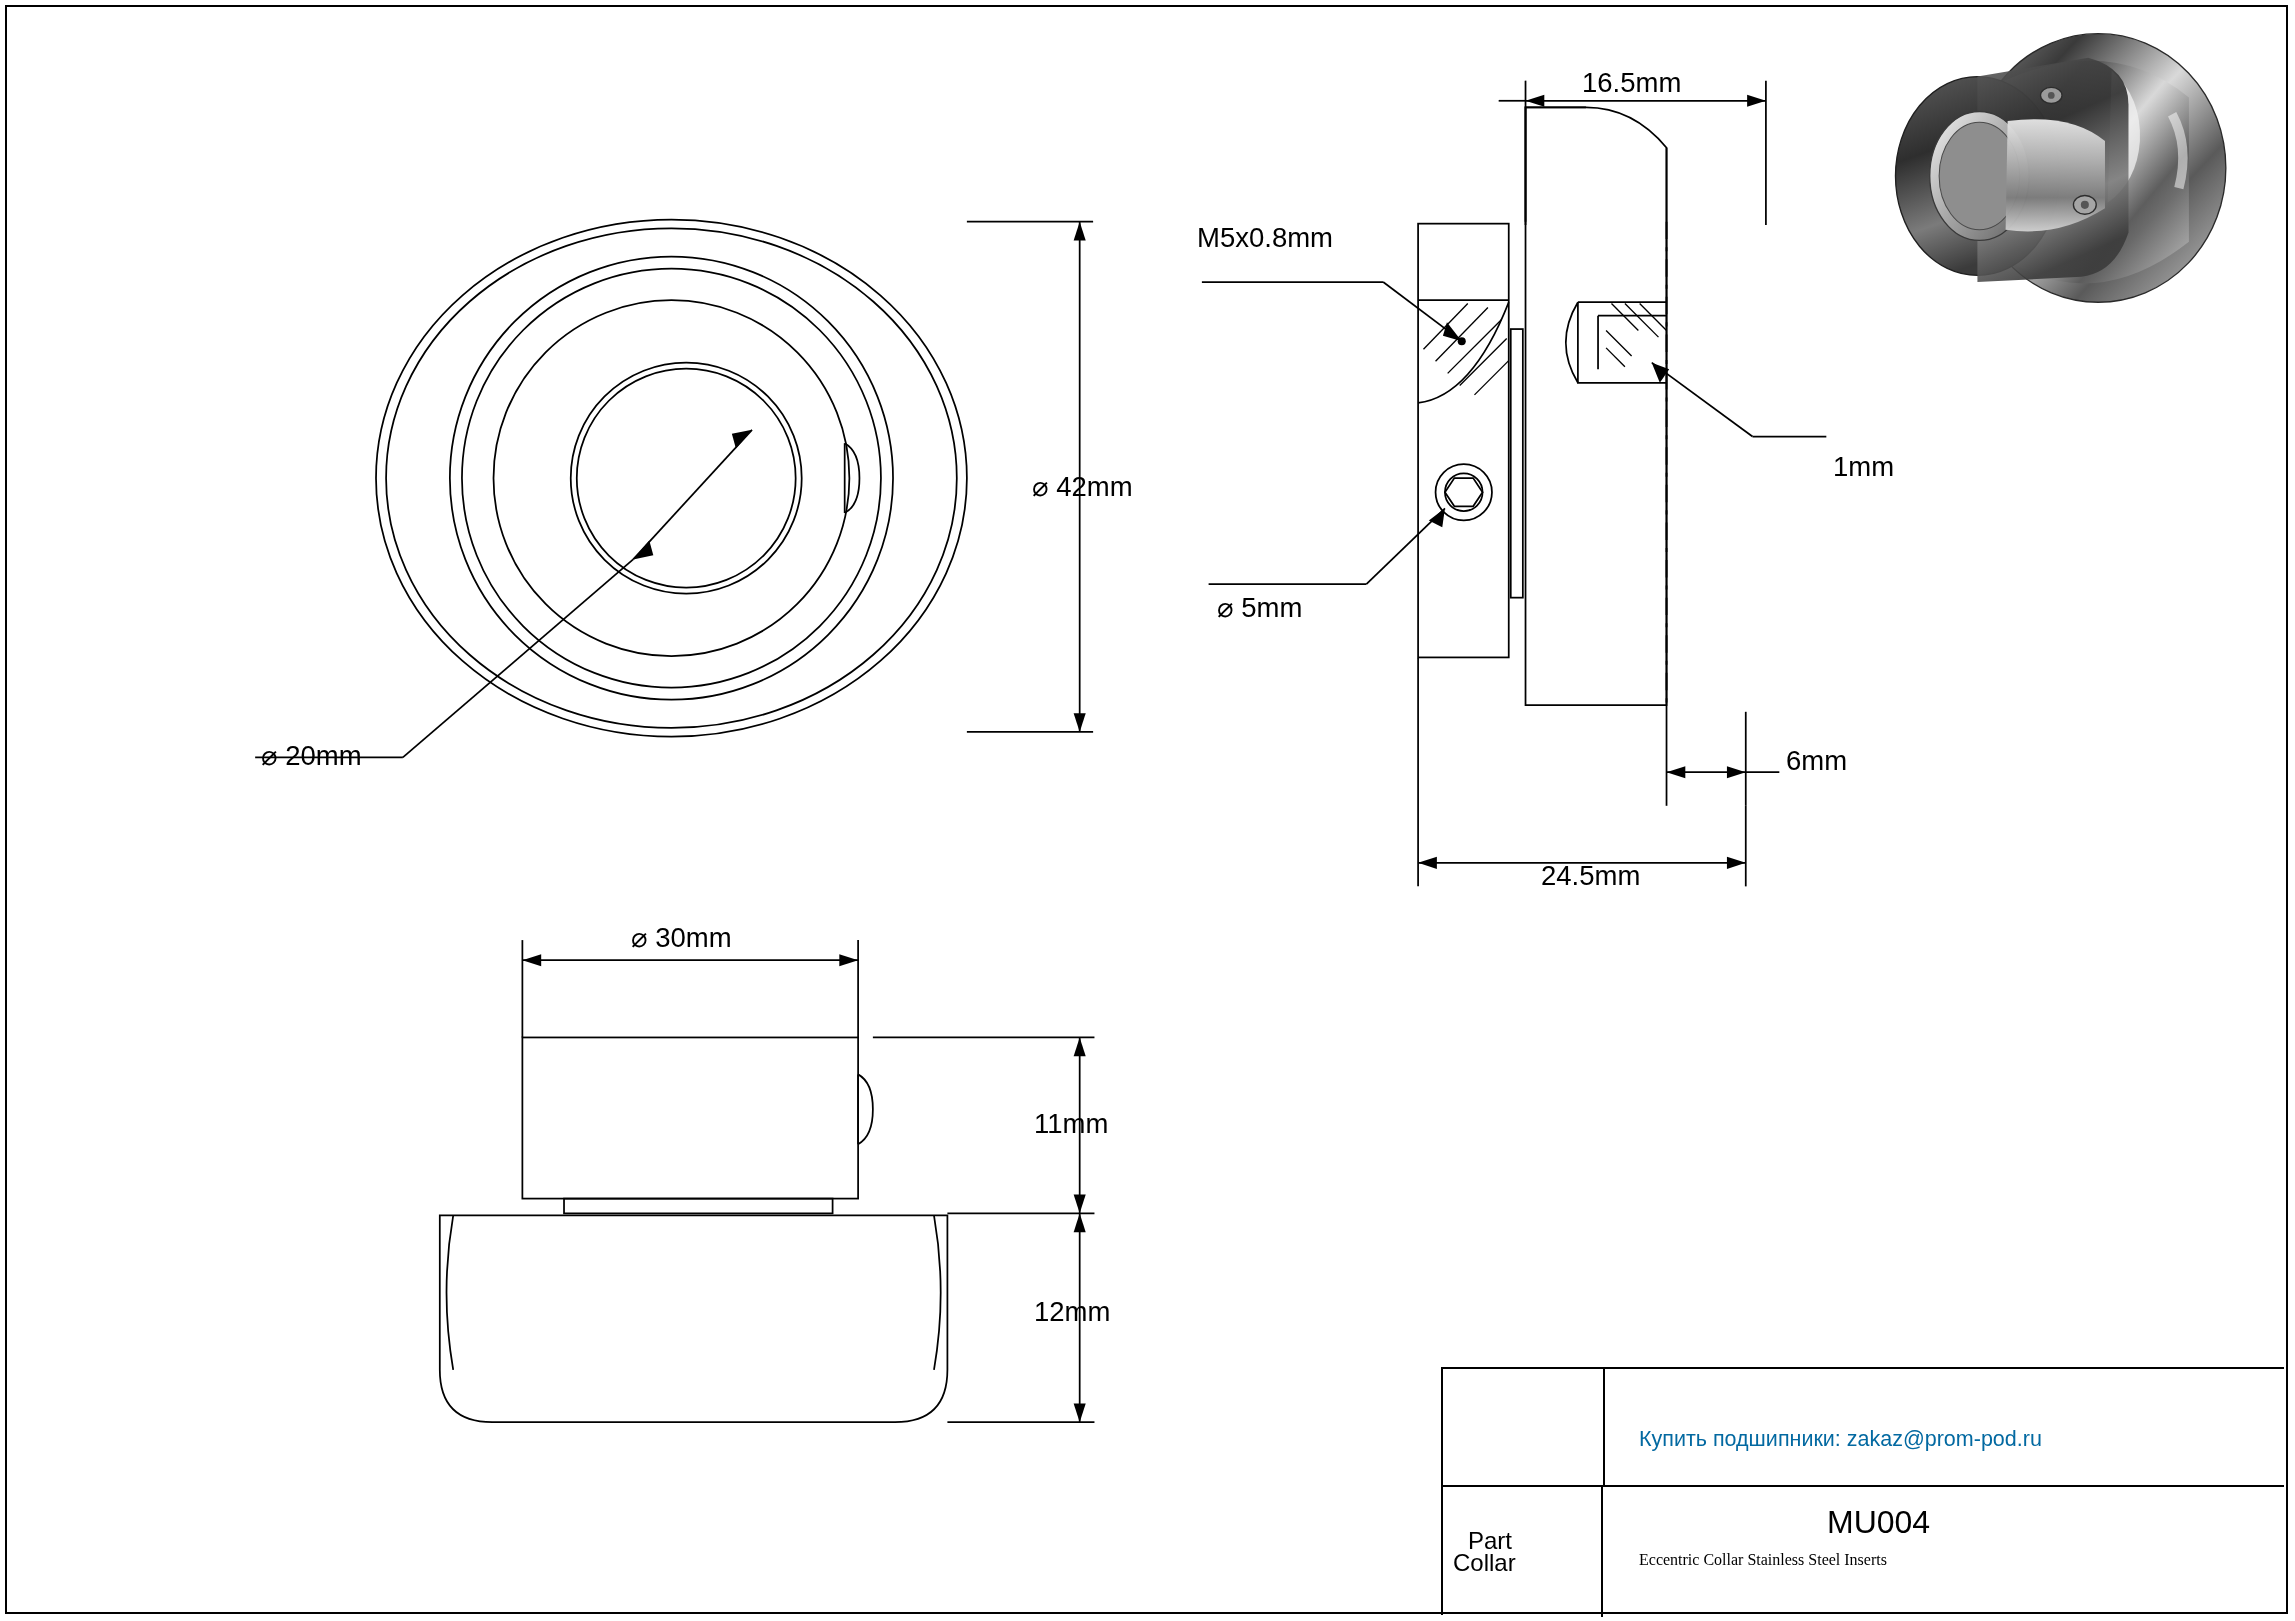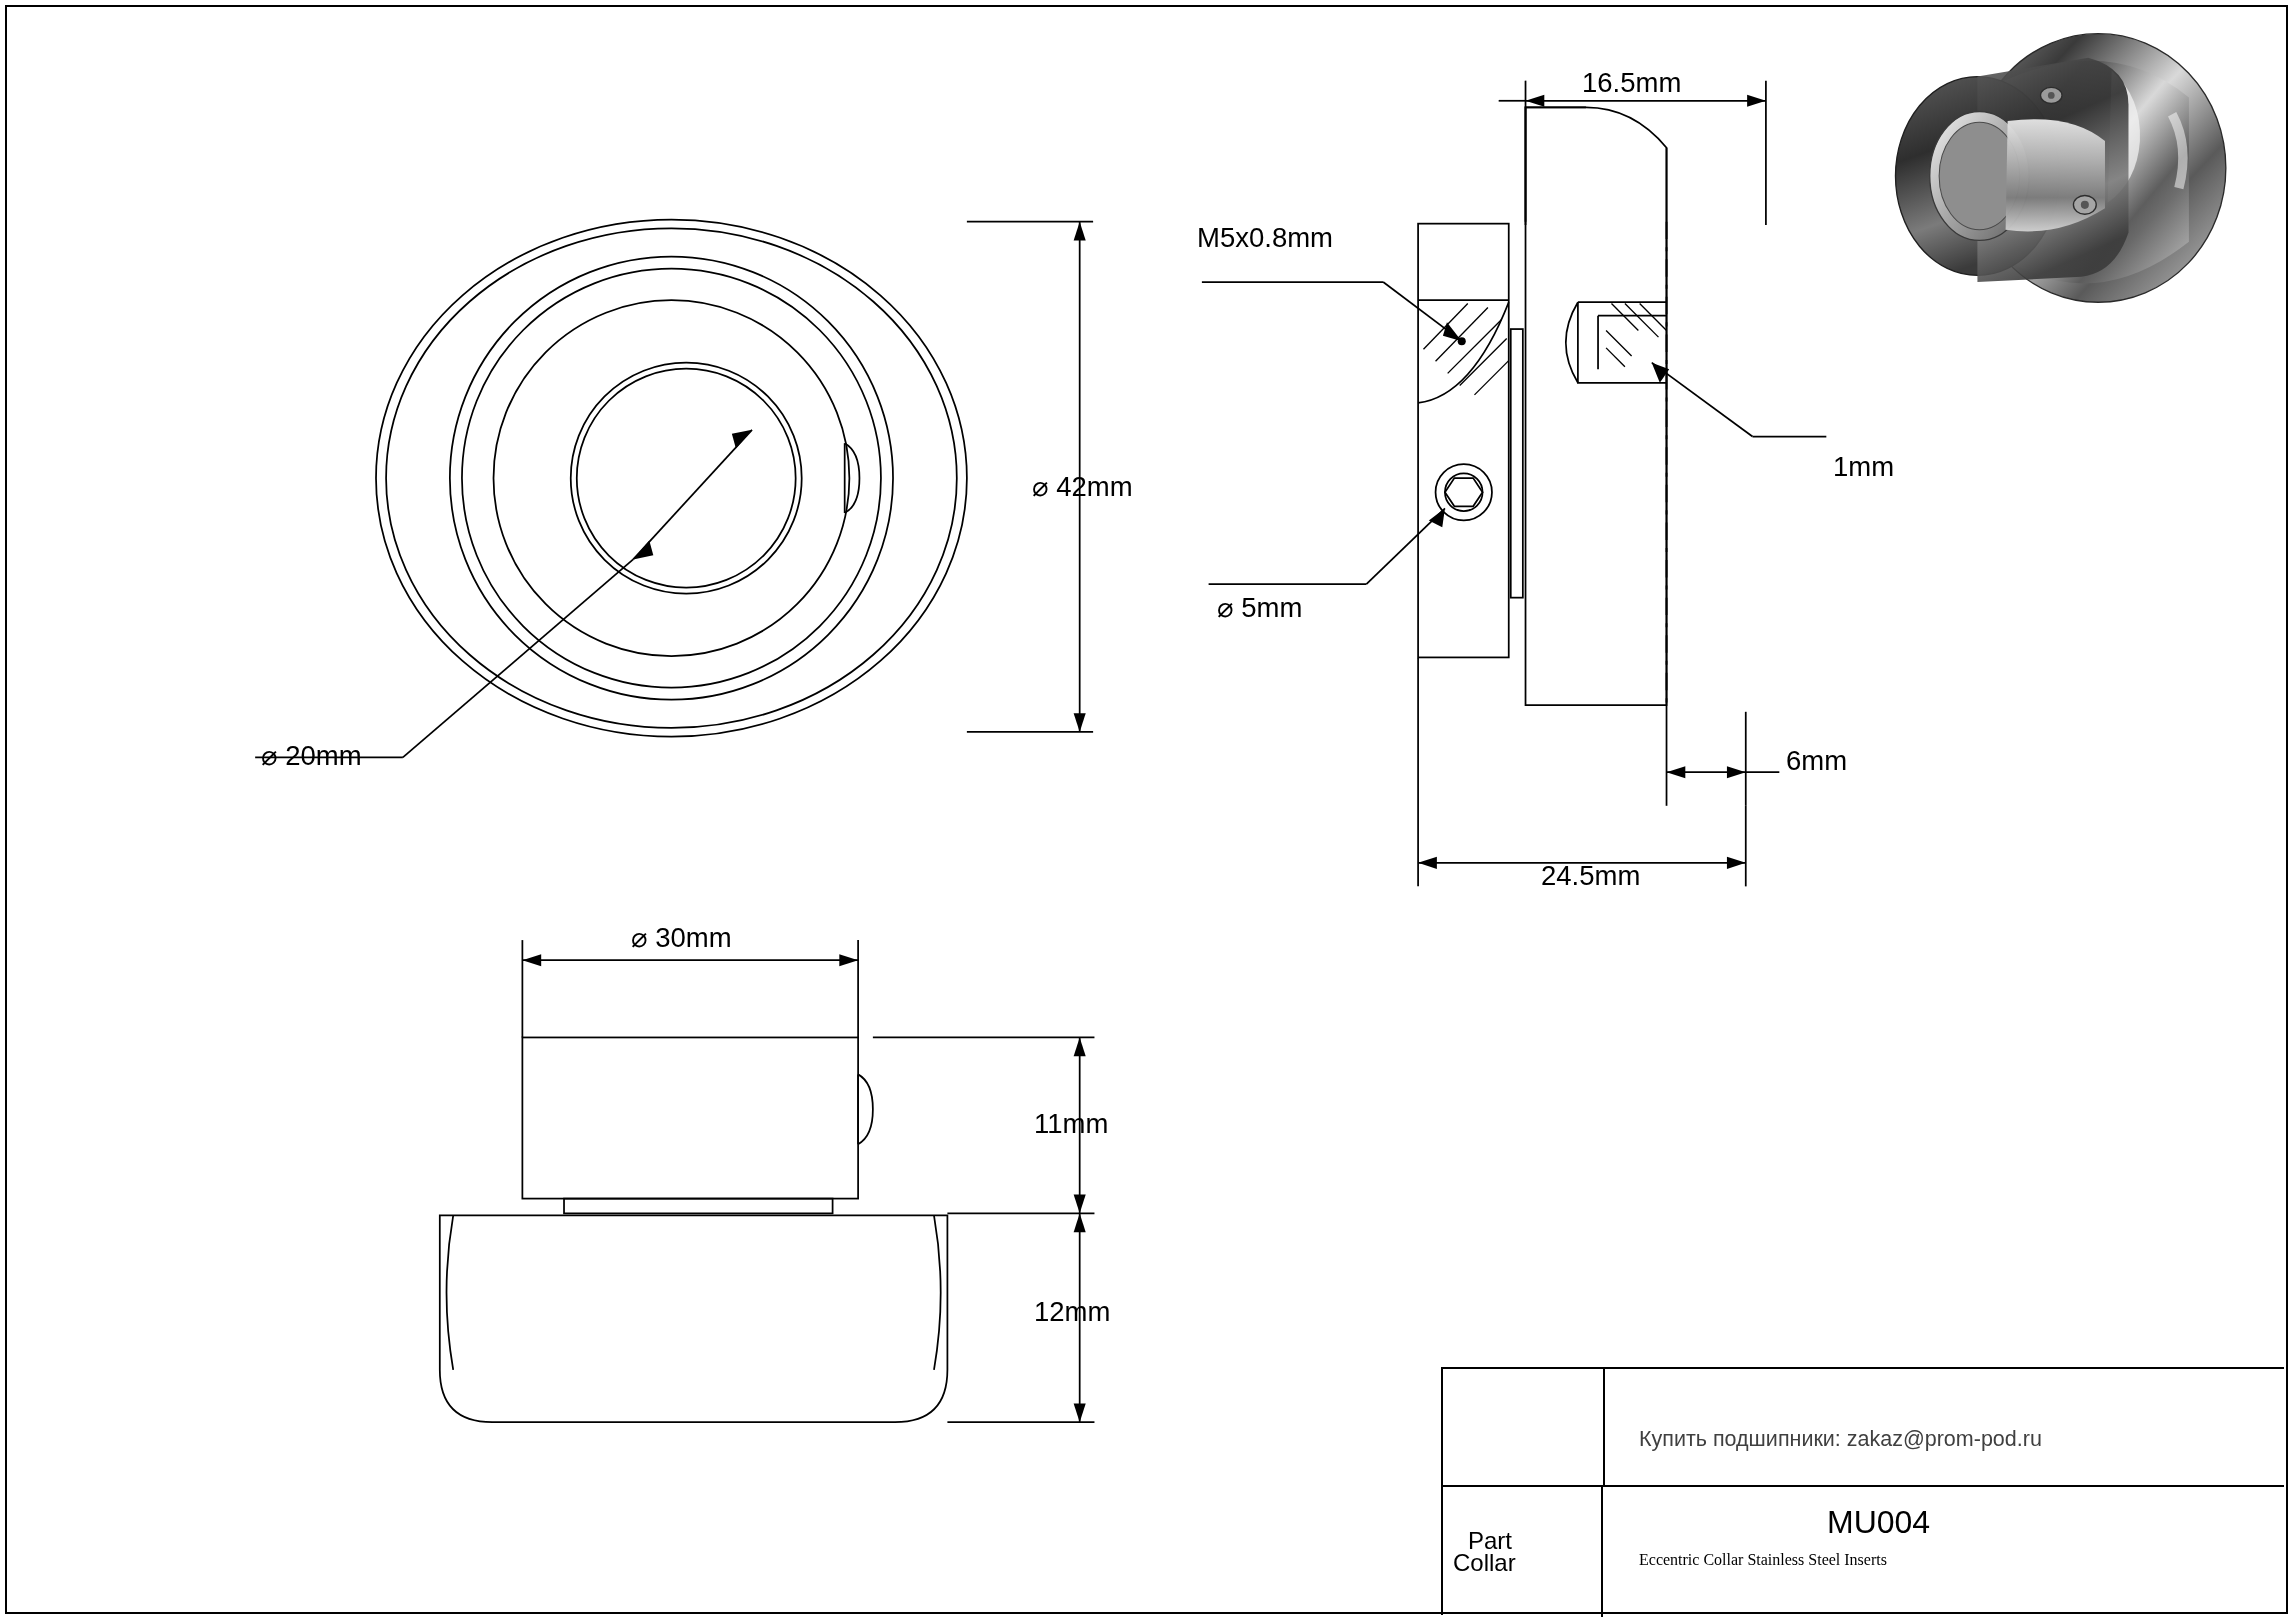--- a/index.html
+++ b/index.html
@@ -36,21 +36,21 @@
   }
   .tb-row1 { position:absolute; left:0; top:0; width:100%; height:118px; box-sizing:border-box; border-bottom:2px solid #000;}
   .tb-row2 { position:absolute; left:0; top:118px; width:100%; height:130px; box-sizing:border-box; }
   .tb-cell-left { position:absolute; left:0; top:0; width:160px; height:100%; box-sizing:border-box; border-right:2px solid #000; }
   .tb-cell-right { position:absolute; left:160px; top:0; right:0; height:100%; }
   .tb-vline-top { position:absolute; left:160px; top:0; width:2px; height:118px; background:#000; }
   .email {
     position:absolute;
     left: 1639px; top: 1427px;
     font-size: 21.5px;
-    color: #404040;
+    color: #0369a1;
   }
   .part-lbl1 { position:absolute; left:1468px; top:1513px; font-size:24px;margin-top:14px; }
   .part-lbl2 { position:absolute; left:1453px; top:1549px; font-size:24px; }
   .part-no { position:absolute; left:1827px; top:1504px; font-size:32px; }
   .part-desc { position:absolute; left:1639px; top:1551px; font-size:16px;font-family:Liberation Serif, serif; }
 </style>
 </head>
 <body>
 
 <div id="sheet">

